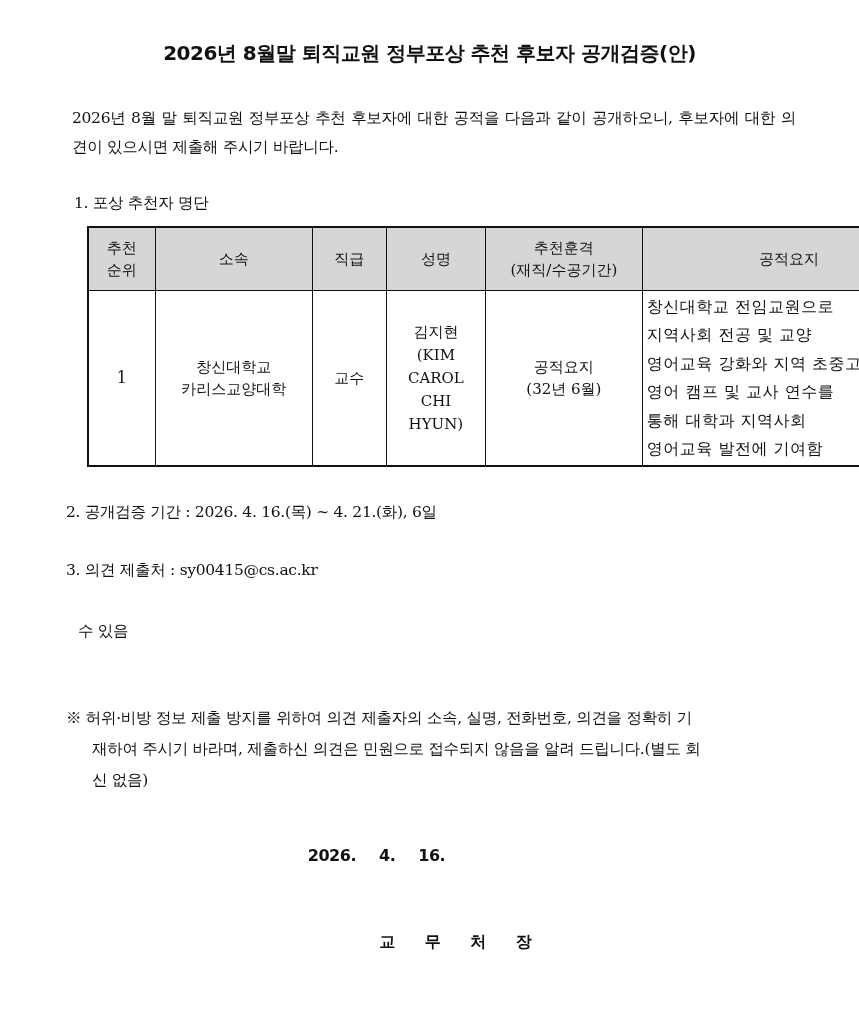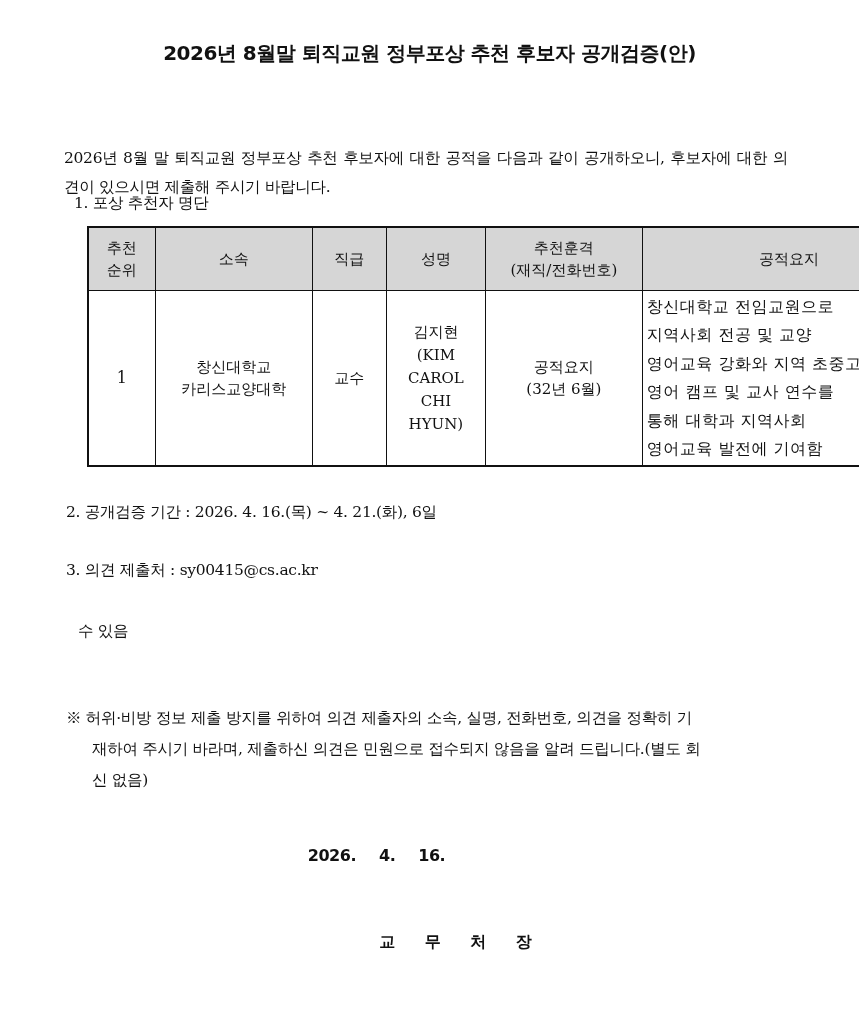--- a/index.html
+++ b/index.html
@@ -7,24 +7,23 @@
     width: 859px; height: 1030px; position: relative; overflow: hidden;
     font-family: "DejaVu Serif", "Liberation Serif", serif;
     color: #111111;
   }
   .title {
     position: absolute; left: 0; top: 40px; width: 859px; text-align: center;
     font-family: "DejaVu Sans", sans-serif; font-weight: bold; font-size: 20px;
     letter-spacing: -0.5px;
   }
   .intro {
-    position: absolute; left: 64px; top: 104px; width: 724px;
+    position: absolute; left: 72px; top: 104px; width: 724px;
     font-size: 15.5px; line-height: 29px; letter-spacing: -0.3px;
     text-align: justify;
-    margin-top: 40px;
   }
   .sec1 {
     position: absolute; left: 74px; top: 193px; font-size: 15.5px; letter-spacing: -0.3px;
   }
   table.nom {
     position: absolute; left: 67px; top: 226px; width: 850px;
     border-collapse: collapse; font-size: 15px;
     border: 2px solid #111;
     margin-left: 20px;
   }
@@ -82,21 +81,21 @@
     <tr>
       <th>
         <div>추천</div>
         <div>순위</div>
       </th>
       <th>소속</th>
       <th>직급</th>
       <th>성명</th>
       <th>
         <div>추천훈격</div>
-        <div>(재직/전화번호)</div>
+        <div>(재직/수공기간)</div>
       </th>
       <th>공적요지</th>
     </tr>
   </thead>
   <tbody>
     <tr>
       <td style="font-size:16px">1</td>
       <td>
         <div>창신대학교</div>
         <div>카리스교양대학</div>

